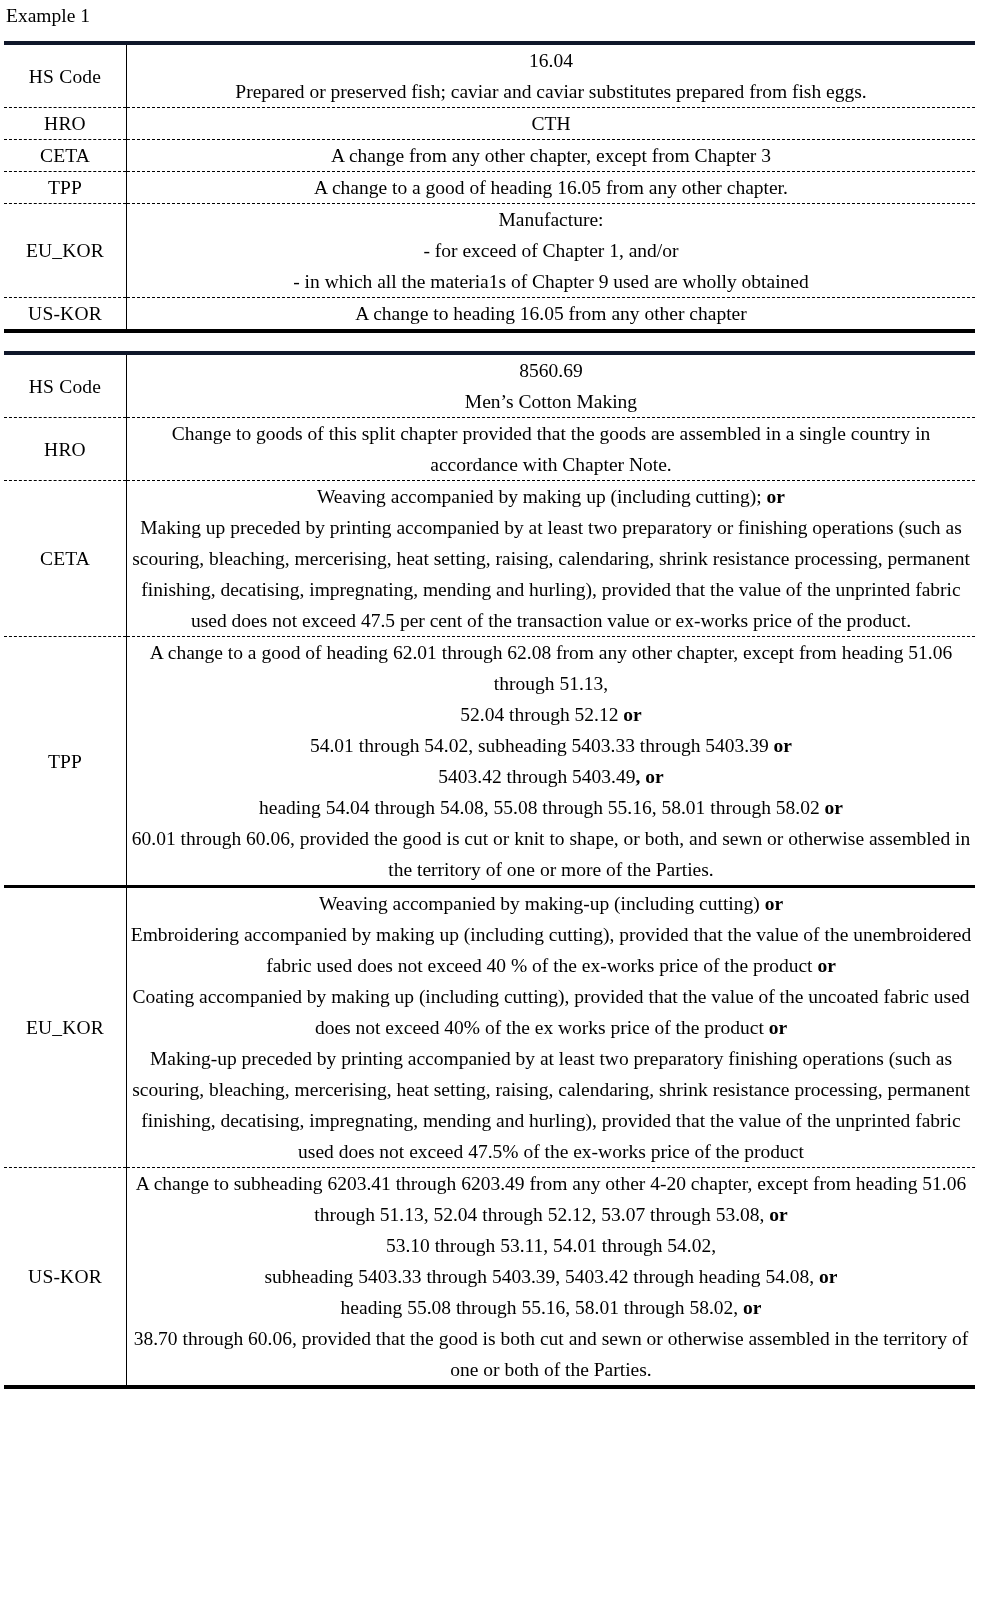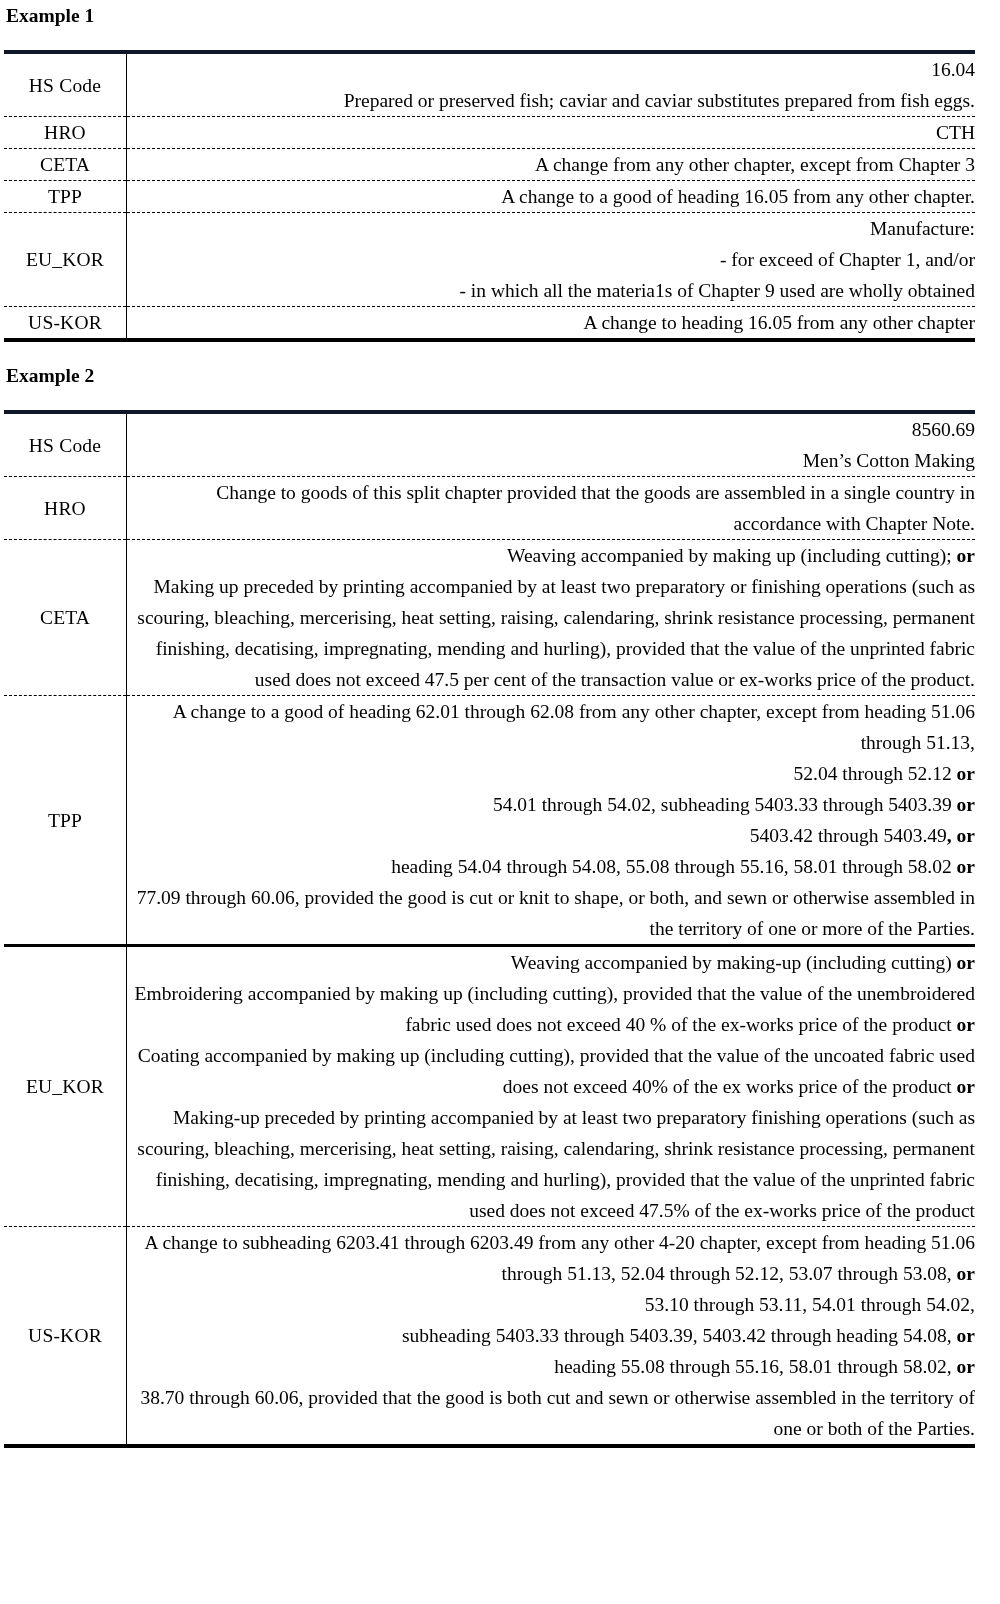--- a/index.html
+++ b/index.html
@@ -26,23 +26,22 @@
   .example-block {
     padding-left: 4px;
     padding-right: 25px;
   }
 
   .example-caption {
     font-size: 19.5px;
     line-height: 28px;
     padding-left: 2px;
     padding-top: 2px;
-    padding-bottom: 20px;
+    padding-bottom: 11px;
     white-space: nowrap;
-    font-weight: bold;
   }
 
   table.rule-table {
     width: 971px;
     border-collapse: collapse;
     table-layout: fixed;
     border-top: 4px solid #0f172a;
     border-bottom: 4px solid #000;
   }
 
@@ -59,21 +58,21 @@
     text-align: center;
     border-right: 1.5px solid #000;
     padding: 5px 2px 6px 2px;
     white-space: nowrap;
     letter-spacing: 0.2px;
   }
 
   
   td.val {
     padding: 5px 4px 6px 12px;
-    text-align: right;
+    text-align: center;
     margin-top: 24px;
   }
 
   
   tr.sep-dashed > td {
     border-top: 1.5px dashed #000;
   }
   tr.sep-solid > td {
     border-top: 3.5px solid #000;
   }
@@ -132,21 +131,20 @@
               <td class="lbl">US-KOR</td>
               <td class="val">
                 <span class="wrapline">A change to heading 16.05 from any other chapter</span>
               </td>
             </tr>
           </tbody>
         </table>
       </div>
       <div class="gap"></div>
       <div class="example-block">
-        <div class="example-caption">Example 2</div>
         <table class="rule-table">
           <tbody>
             <tr>
               <td class="lbl">HS Code</td>
               <td class="val">
                 <span class="wrapline">8560.69</span>
                 <span class="wrapline">Men’s Cotton Making</span>
               </td>
             </tr>
             <tr class="sep-dashed">
@@ -163,21 +161,21 @@
               </td>
             </tr>
             <tr class="sep-dashed">
               <td class="lbl">TPP</td>
               <td class="val">
                 <span class="wrapline">A change to a good of heading 62.01 through 62.08 from any other chapter, except from heading 51.06 through 51.13,</span>
                 <span class="wrapline">52.04 through 52.12 <b>or</b></span>
                 <span class="wrapline">54.01 through 54.02, subheading 5403.33 through 5403.39 <b>or</b></span>
                 <span class="wrapline">5403.42 through 5403.49<b>, or</b></span>
                 <span class="wrapline">heading 54.04 through 54.08, 55.08 through 55.16, 58.01 through 58.02 <b>or</b></span>
-                <span class="wrapline">77.09 through 60.06, provided the good is cut or knit to shape, or both, and sewn or otherwise assembled in the territory of one or more of the Parties.</span>
+                <span class="wrapline">60.01 through 60.06, provided the good is cut or knit to shape, or both, and sewn or otherwise assembled in the territory of one or more of the Parties.</span>
               </td>
             </tr>
             <tr class="sep-solid">
               <td class="lbl">EU_KOR</td>
               <td class="val">
                 <span class="wrapline">Weaving accompanied by making-up (including cutting) <b>or</b></span>
                 <span class="wrapline">Embroidering accompanied by making up (including cutting), provided that the value of the unembroidered fabric used does not exceed 40 % of the ex-works price of the product <b>or</b></span>
                 <span class="wrapline">Coating accompanied by making up (including cutting), provided that the value of the uncoated fabric used does not exceed 40% of the ex works price of the product <b>or</b></span>
                 <span class="wrapline">Making-up preceded by printing accompanied by at least two preparatory finishing operations (such as scouring, bleaching, mercerising, heat setting, raising, calendaring, shrink resistance processing, permanent finishing, decatising, impregnating, mending and hurling), provided that the value of the unprinted fabric used does not exceed 47.5% of the ex-works price of the product</span>
               </td>

